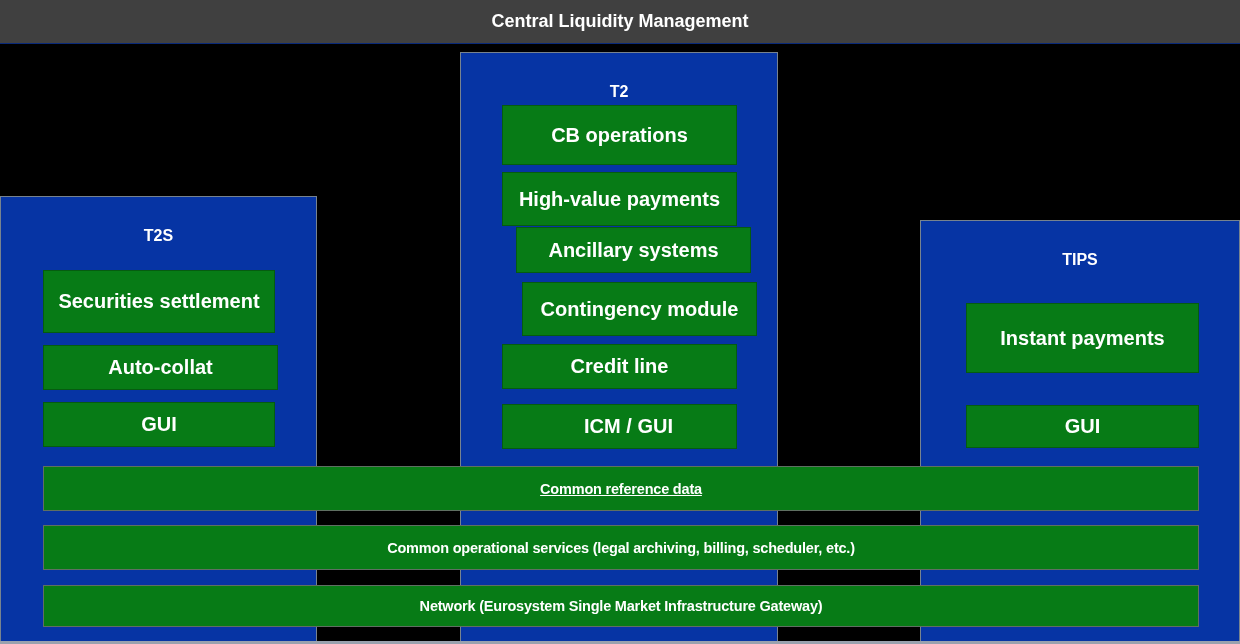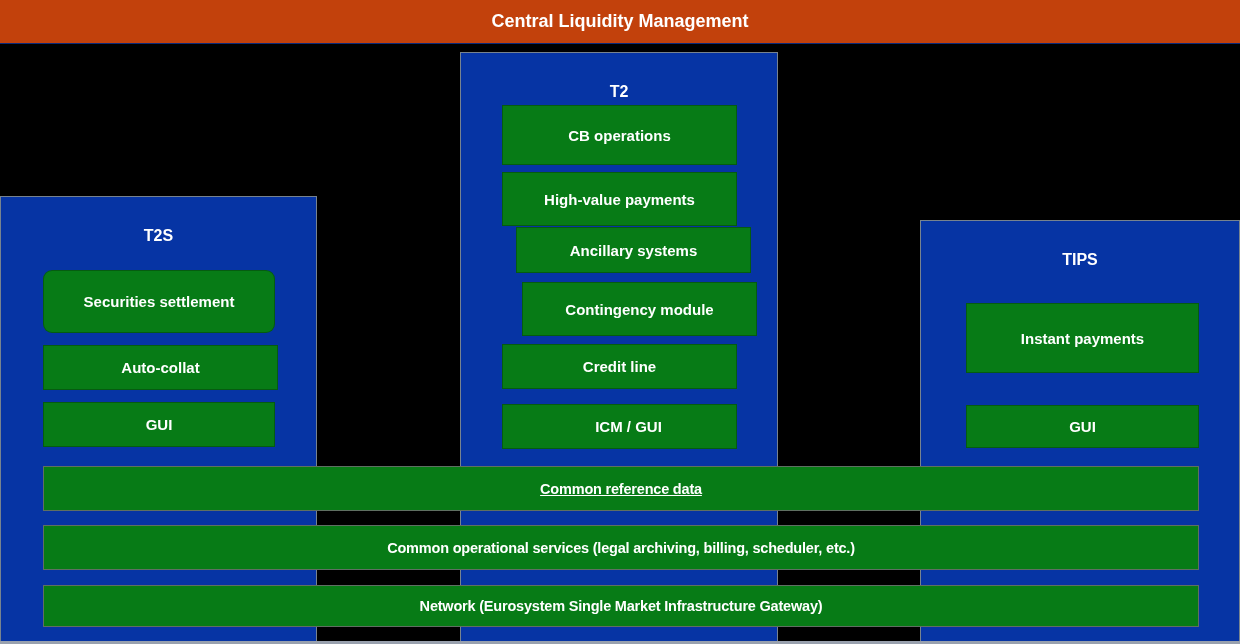--- a/index.html
+++ b/index.html
@@ -12,21 +12,21 @@
     position: relative;
     width: 1240px;
     height: 644px;
     background: #000;
     overflow: hidden;
   }
   .banner {
     position: absolute;
     left: 0; top: 0;
     width: 1240px; height: 44px;
-    background: #c2410c;
+    background: #404040;
     border-bottom: 1px solid #0a2a7a;
     box-sizing: border-box;
     color: #fff;
     font-size: 18px;
     font-weight: bold;
     text-align: center;
     line-height: 43px;
   }
   .pillar {
     position: absolute;
@@ -40,21 +40,21 @@
     font-weight: bold;
     text-align: center;
     padding-top: 30px;
   }
   .gbox {
     position: absolute;
     background: #077B16;
     border: 1px solid rgba(0,0,0,0.25);
     box-sizing: border-box;
     color: #fff;
-    font-size: 15px;
+    font-size: 20px;
     font-weight: bold;
     display: flex;
     align-items: center;
     justify-content: center;
     text-align: left;
     z-index: 3;
   }
   .hbar {
     position: absolute;
     left: 43px;
@@ -94,21 +94,21 @@
   </div>
 
   <div class="pillar" style="left:460px; top:52px; width:318px; height:592px;">
     <div class="pillar-title">T2</div>
   </div>
 
   <div class="pillar" style="left:920px; top:220px; width:320px; height:424px;">
     <div class="pillar-title">TIPS</div>
   </div>
 
-  <div class="gbox" style="left:43px; top:270px; width:232px; height:63px;border-radius:9px;">Securities settlement</div>
+  <div class="gbox" style="left:43px; top:270px; width:232px; height:63px;">Securities settlement</div>
   <div class="gbox" style="left:43px; top:345px; width:235px; height:45px;">Auto-collat</div>
   <div class="gbox" style="left:43px; top:402px; width:232px; height:45px;">GUI</div>
 
   <div class="gbox" style="left:502px; top:105px; width:235px; height:60px;">CB operations</div>
   <div class="gbox" style="left:502px; top:172px; width:235px; height:54px;">High-value payments</div>
   <div class="gbox" style="left:516px; top:227px; width:235px; height:46px;">Ancillary systems</div>
   <div class="gbox" style="left:522px; top:282px; width:235px; height:54px;">Contingency module</div>
   <div class="gbox" style="left:502px; top:344px; width:235px; height:45px;">Credit line</div>
   <div class="gbox" style="left:502px; top:404px; width:235px; height:45px;padding-left:18px;">ICM / GUI</div>
 

